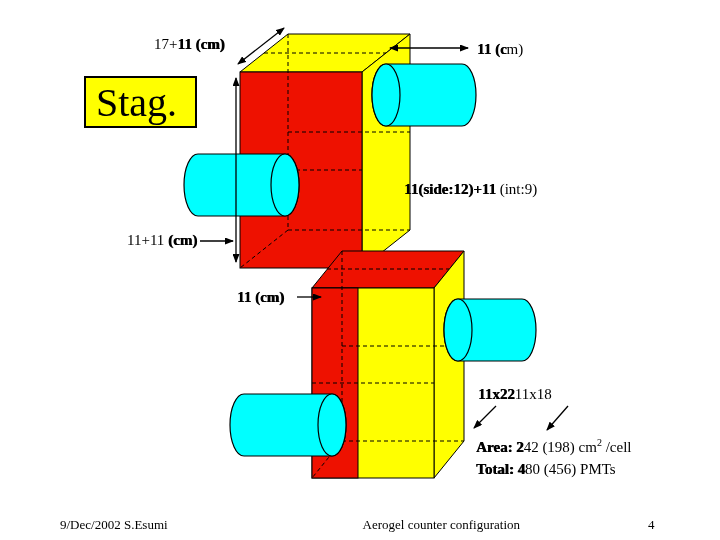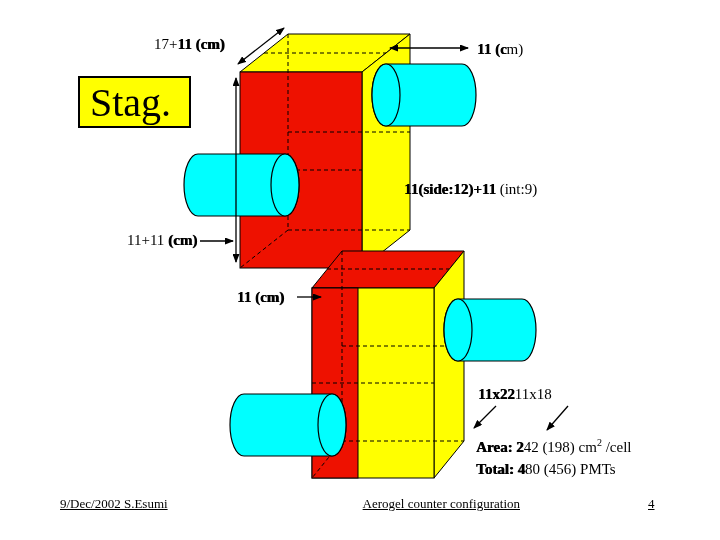--- a/index.html
+++ b/index.html
@@ -4,25 +4,25 @@
 <style>
   html,body{margin:0;padding:0;}
   body{
     width:720px;height:540px;position:relative;background:#ffffff;
     font-family:"Liberation Serif", serif;color:#000;overflow:hidden;
   }
   svg{position:absolute;left:0;top:0;}
   .lbl{position:absolute;font-size:15px;white-space:nowrap;}
   .b{font-weight:bold;text-shadow:0.6px 0 0 #000;}
   #stag{
-    position:absolute;left:78px;top:76px;width:95px;height:44px;
+    position:absolute;left:84px;top:76px;width:95px;height:44px;
     background:#FFFF00;border:2px solid #000;
     font-size:40px;line-height:46px;padding:2px 4px 2px 10px;
   }
-  .footer{position:absolute;top:496px;font-size:13px;text-decoration:underline;}
+  .footer{position:absolute;top:517px;font-size:13px;}
   sup{font-size:10px;}
 </style>
 </head>
 <body>
 
 <svg width="720" height="540" viewBox="0 0 720 540">
   <defs>
     <marker id="ah" markerWidth="9" markerHeight="7" refX="8" refY="3.5" orient="auto-start-reverse" markerUnits="userSpaceOnUse">
       <path d="M0,0 L9,3.5 L0,7 Z" fill="#000"></path>
     </marker>

